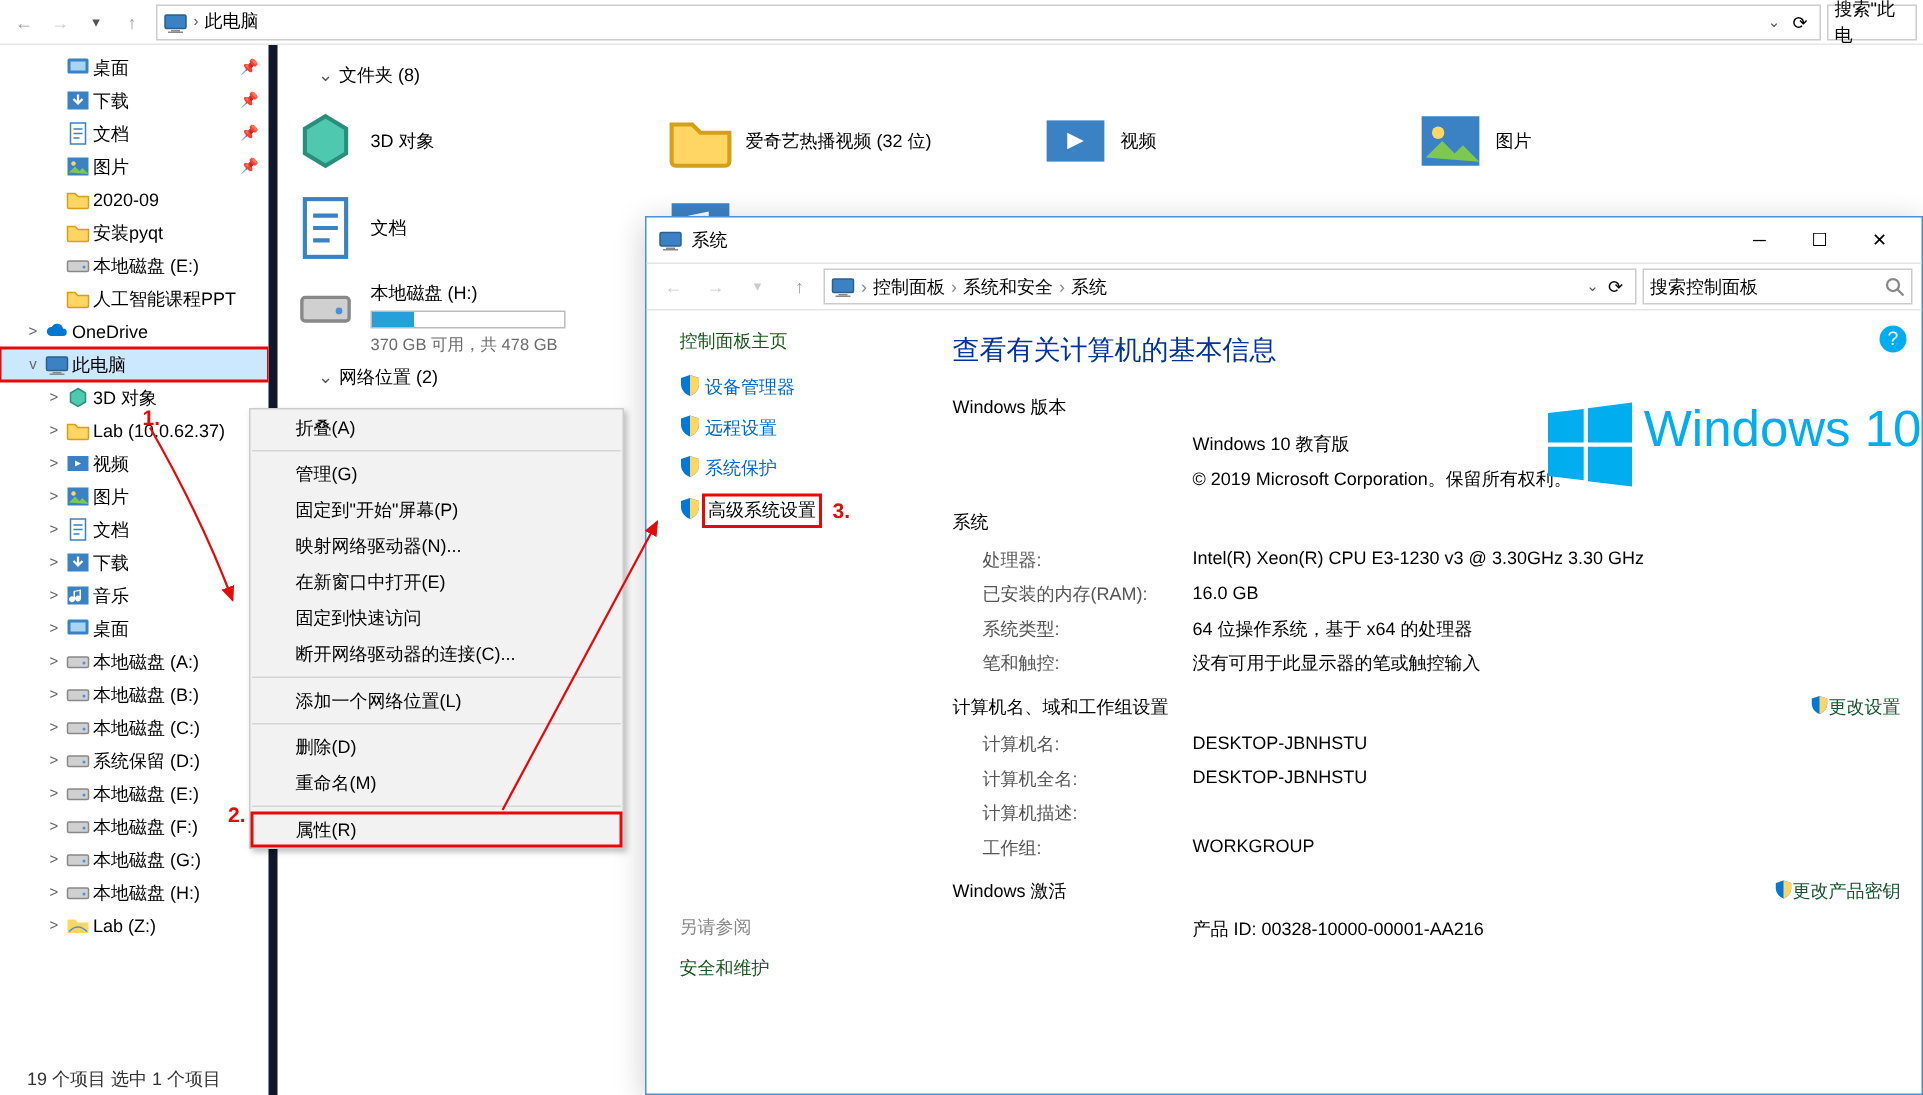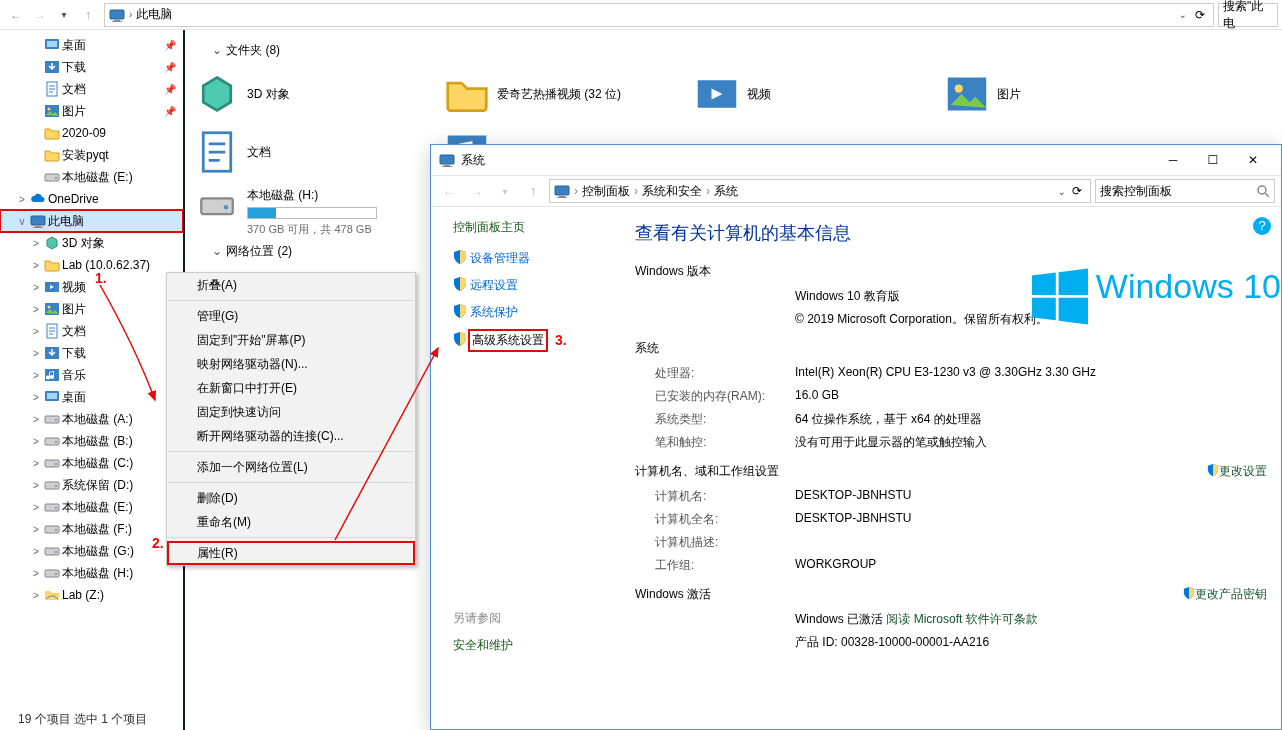--- a/index.html
+++ b/index.html
@@ -6,21 +6,21 @@
 body{background:#fff;width:1282px;height:730px;position:relative;overflow:hidden}
 
 .hdr{height:30px;border-bottom:1px solid #e5e5e5;display:flex;align-items:center;padding:0 4px}
 .hbtn{width:24px;height:24px;display:flex;align-items:center;justify-content:center;color:#999}
 .addrbar{flex:1;height:24px;border:1px solid #ccc;display:flex;align-items:center;padding:0 4px;gap:4px;margin:0 4px}
 .addrbar svg{flex-shrink:0}
 .searchbox{width:60px;height:24px;border:1px solid #ccc;display:flex;align-items:center;padding:0 4px;color:#999}
 .dd{color:#555;font-size:10px}
 
 .layout{display:flex;height:700px}
-.sidebar{width:185px;border-right:2px solid #0f172a;overflow:hidden;padding:4px 0}
+.sidebar{width:185px;border-right:6px solid #0f172a;overflow:hidden;padding:4px 0}
 .sidebar-item{display:flex;align-items:center;height:22px;padding-left:4px;gap:2px;white-space:nowrap}
 .sidebar-item.l1{padding-left:16px}
 .sidebar-item.l2{padding-left:30px}
 .exp{width:12px;text-align:center;color:#666;font-size:10px}
 .ico{width:16px;height:16px;display:inline-flex;align-items:center;justify-content:center;flex-shrink:0}
 .pin{color:#999;margin-left:auto;margin-right:6px;font-size:10px}
 .sel{outline:2px solid #e40a0a;outline-offset:-1px;background:#cce8ff}
 .content{flex:1;padding:6px 10px;position:relative}
 .section-hdr{color:#1a5fb4;font-size:12px;margin:6px 17px 8px}
 .section-hdr .chv{color:#555;margin-right:4px}
@@ -217,20 +217,29 @@
     </div>
       <div class="sidebar-item l2">
         <span class="exp"></span>
     <span class="ico">
           <svg width="16" height="16">
             <use href="#i-drive"></use>
           </svg>
         </span>
     <span>本地磁盘 (E:)</span>
     </div>
+      <div class="sidebar-item l2">
+        <span class="exp"></span>
+    <span class="ico">
+          <svg width="16" height="16">
+            <use href="#i-folder"></use>
+          </svg>
+        </span>
+    <span>人工智能课程PPT</span>
+    </div>
       <div class="sidebar-item l1">
         <span class="exp">&gt;</span>
     <span class="ico">
           <svg width="16" height="16">
             <use href="#i-cloud"></use>
           </svg>
         </span>
     <span>OneDrive</span>
     </div>
       <div class="sidebar-item l1 sel">
@@ -630,23 +639,19 @@
               <div class="k">工作组:</div>
               <div class="v">WORKGROUP</div>
             </div>
           </div>
           <div class="sgroup">
             <h3>Windows 激活<span class="chg" style="float:right"><svg width="12" height="12" viewBox="0 0 14 14" style="vertical-align:-1px">
                   <use href="#i-shield"></use>
                 </svg>更改产品密钥</span></h3>
             <div class="srow">
               <div class="k"></div>
-              <div class="v">Windows 已激活  <span class="chg">阅读 Microsoft 软件许可条款</span></div>
-            </div>
-            <div class="srow">
-              <div class="k"></div>
               <div class="v">产品 ID: 00328-10000-00001-AA216</div>
             </div>
           </div>
         </div>
     </div>
   </div>
 </div>
 
 </body></html>

